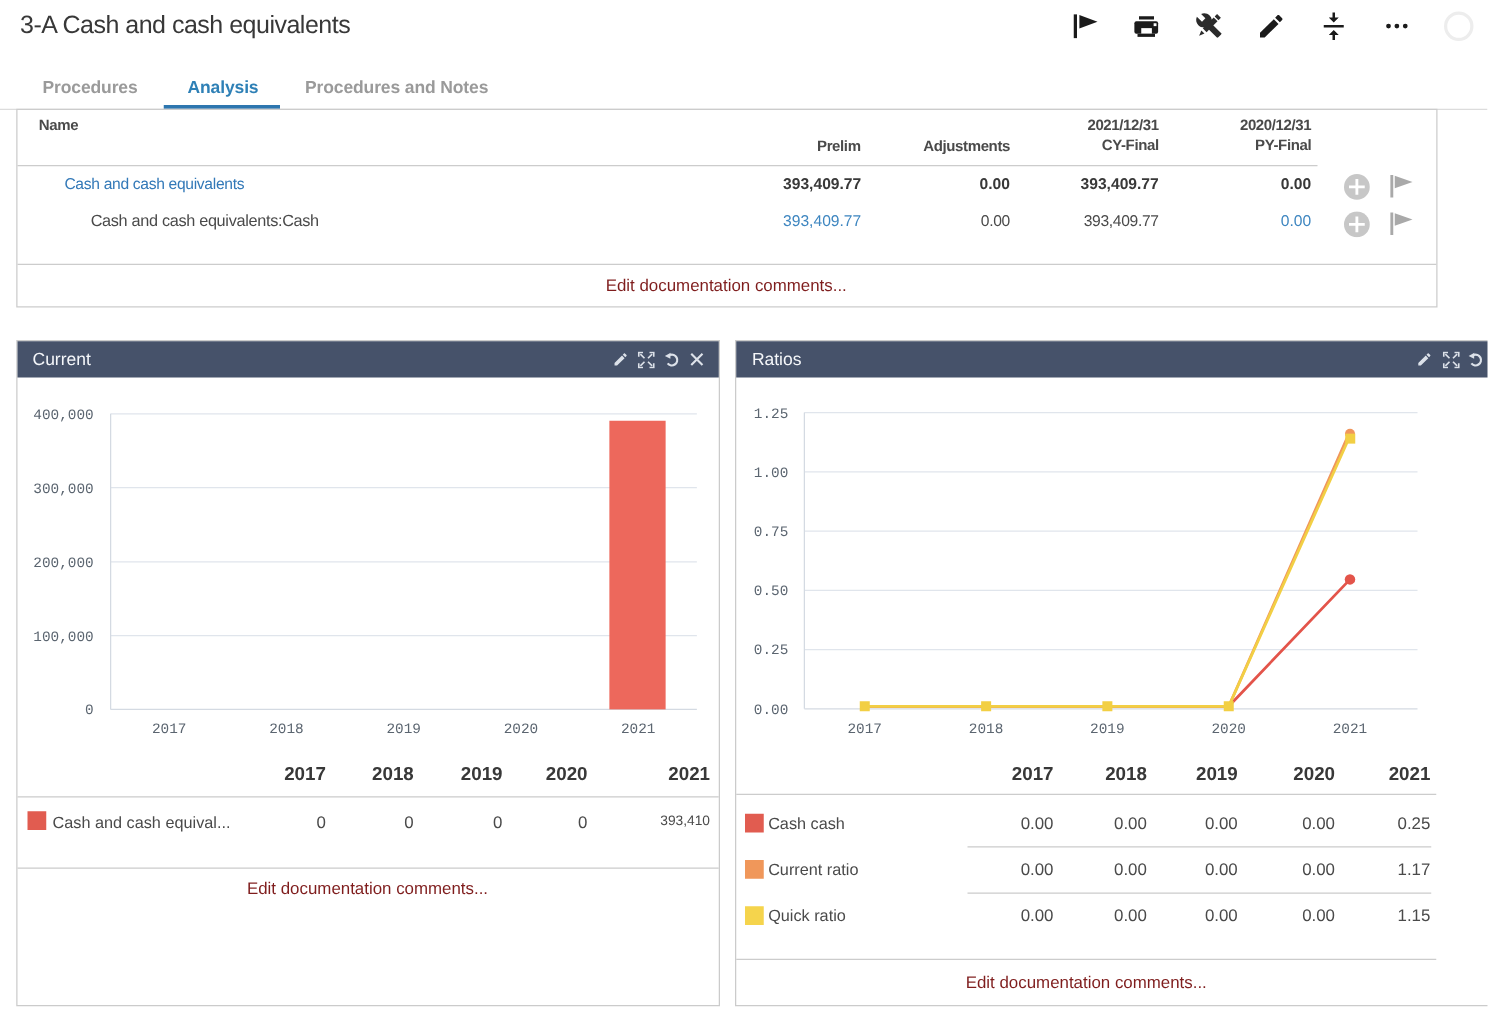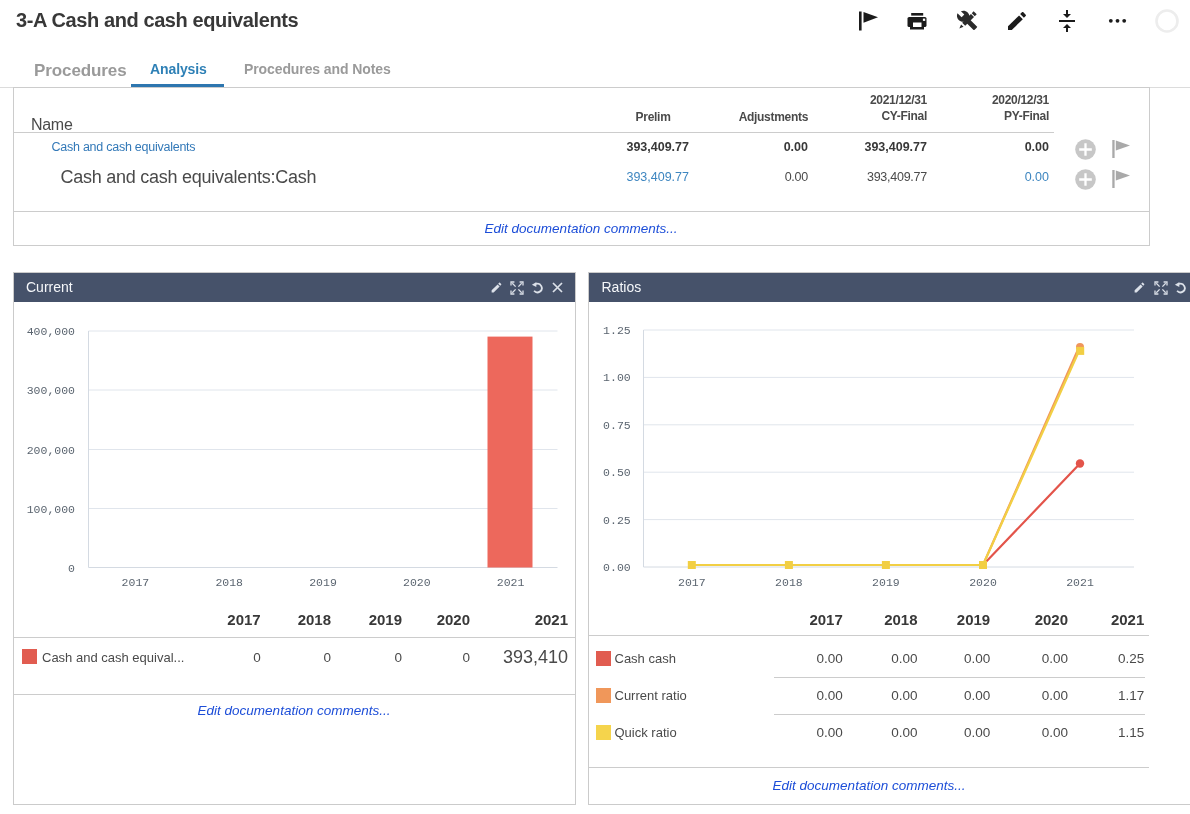--- a/index.html
+++ b/index.html
@@ -1,27 +1,27 @@
 <!DOCTYPE html>
 <html><head><meta charset="utf-8">
 <style>
 *{margin:0;padding:0;box-sizing:border-box}
 html,body{width:1190px;height:814px;background:#fff;font-family:"Liberation Sans",sans-serif;position:relative;overflow:hidden}
 .a{position:absolute}
 .r{text-align:right}
-.com{font-style:italic;color:#1d4ed8;font-size:13.5px;text-align:center}
+.com{color:#7f1d1d;font-size:13.5px;text-align:center}
 .sep{position:absolute;background:#ccc;height:1px}
 .panel{position:absolute;top:272px;height:533px;border:1px solid #cbcbcb;background:#fff}
 .phead{position:absolute;left:0;top:0;right:0;height:29px;background:#46526a}
 .ptitle{position:absolute;left:12.5px;top:0;line-height:29px;font-size:14px;font-weight:400;color:#f5f7fa}
 .pico{position:absolute;top:8px}
 </style></head>
 <body>
 
-<div class="a" style="left:16px;top:9px;font-size:20px;font-weight:700;color:#383838;letter-spacing:-0.4px">3-A Cash and cash equivalents</div>
+<div class="a" style="left:16px;top:9px;font-size:20px;font-weight:400;color:#383838;letter-spacing:-0.4px">3-A Cash and cash equivalents</div>
 
 <svg class="a" style="left:856px;top:9px" width="24" height="24">
   <rect x="3" y="2.5" width="2.6" height="19" fill="#1b1b1b"></rect>
   <polygon points="7.5,3 22,8.3 7.5,13.8" fill="#1b1b1b"></polygon>
 </svg>
 <svg class="a" style="left:904px;top:8px" width="24" height="24">
   <rect x="7.2" y="5" width="12" height="2.6" fill="#1b1b1b"></rect>
   <rect x="3.5" y="9" width="19" height="10" rx="1.6" fill="#1b1b1b"></rect>
   <rect x="9" y="14.5" width="8.5" height="4.5" fill="#fff"></rect>
   <rect x="6" y="19" width="14" height="2.5" fill="#1b1b1b"></rect>
@@ -44,49 +44,49 @@
 </svg>
 <svg class="a" style="left:1104.5px;top:9px" width="24" height="24">
   <circle cx="5.8" cy="11.8" r="1.9" fill="#1b1b1b"></circle>
   <circle cx="12.5" cy="11.8" r="1.9" fill="#1b1b1b"></circle>
   <circle cx="19.2" cy="11.8" r="1.9" fill="#1b1b1b"></circle>
 </svg>
 <svg class="a" style="left:1153.5px;top:8px" width="26" height="26">
   <circle cx="13" cy="13" r="10.5" fill="none" stroke="#ededed" stroke-width="2.6"></circle>
 </svg>
 
-<div class="a" style="left:34px;top:61px;font-size:17px;font-weight:600;color:#9a9a9a;letter-spacing:-0.1px">Procedures</div>
+<div class="a" style="left:34px;top:61px;font-size:14px;font-weight:600;color:#9a9a9a;letter-spacing:-0.1px">Procedures</div>
 <div class="a" style="left:150px;top:61px;font-size:14px;font-weight:600;color:#2e80b6;letter-spacing:-0.1px">Analysis</div>
 <div class="a" style="left:244px;top:61px;font-size:14px;font-weight:600;color:#9a9a9a;letter-spacing:-0.1px">Procedures and Notes</div>
 <div class="a" style="left:0;top:86.5px;width:1190px;height:1px;background:#dcdcdc"></div>
 <div class="a" style="left:130.5px;top:84px;width:93px;height:3px;background:#2d76af"></div>
 
 <div class="a" style="left:12.5px;top:87px;width:1137px;height:159px;border:1px solid #ccc">
-  <div class="a" style="left:17.5px;top:29px;font-size:16px;font-weight:400;letter-spacing:-0.3px;color:#4a4a4a;line-height:16px">Name</div>
-  <div class="a r" style="left:557px;top:21px;width:100px;font-size:12px;font-weight:600;letter-spacing:-0.3px;color:#4a4a4a;line-height:16px">Prelim</div>
+  <div class="a" style="left:17.5px;top:4px;font-size:12px;font-weight:700;letter-spacing:-0.3px;color:#4a4a4a;line-height:16px">Name</div>
+  <div class="a r" style="left:575px;top:21px;width:100px;font-size:12px;font-weight:600;letter-spacing:-0.3px;color:#4a4a4a;line-height:16px">Prelim</div>
   <div class="a r" style="left:694.5px;top:21px;width:100px;font-size:12px;font-weight:600;letter-spacing:-0.3px;color:#4a4a4a;line-height:16px">Adjustments</div>
   <div class="a r" style="left:813.5px;top:4px;width:100px;font-size:12px;font-weight:600;letter-spacing:-0.3px;color:#4a4a4a;line-height:16px">2021/12/31<br>CY-Final</div>
   <div class="a r" style="left:935.5px;top:4px;width:100px;font-size:12px;font-weight:600;letter-spacing:-0.3px;color:#4a4a4a;line-height:16px">2020/12/31<br>PY-Final</div>
   <div class="sep" style="left:0;top:44px;width:1040px"></div>
 
   <div class="a" style="left:38px;top:51px;font-size:12.5px;font-weight:400;color:#3379b8;line-height:16px;letter-spacing:-0.25px">Cash and cash equivalents</div>
   <div class="a r" style="left:575.5px;top:51px;width:100px;font-size:12.5px;font-weight:700;color:#383838;line-height:16px">393,409.77</div>
   <div class="a r" style="left:694.5px;top:51px;width:100px;font-size:12.5px;font-weight:700;color:#383838;line-height:16px">0.00</div>
   <div class="a r" style="left:813.5px;top:51px;width:100px;font-size:12.5px;font-weight:700;color:#383838;line-height:16px">393,409.77</div>
   <div class="a r" style="left:935.5px;top:51px;width:100px;font-size:12.5px;font-weight:700;color:#383838;line-height:16px">0.00</div>
   <svg class="a" style="left:1061.5px;top:50.5px" width="21" height="21">
     <circle cx="10.5" cy="10.5" r="10.3" fill="#c7c7c7"></circle>
     <path d="M4.2 10.5h12.6M10.5 4.2v12.6" stroke="#fff" stroke-width="2.3"></path>
   </svg>
   <svg class="a" style="left:1094px;top:51px" width="23" height="20">
     <rect x="4.3" y="1" width="2.3" height="18" fill="#a9a9a9"></rect>
     <polygon points="7.8,1.5 22,6.5 7.8,11.5" fill="#a9a9a9"></polygon>
   </svg>
 
-  <div class="a" style="left:47px;top:81px;font-size:18px;color:#4a4a4a;line-height:16px;letter-spacing:-0.25px">Cash and cash equivalents:Cash</div>
+  <div class="a" style="left:59px;top:81px;font-size:13px;color:#4a4a4a;line-height:16px;letter-spacing:-0.25px">Cash and cash equivalents:Cash</div>
   <div class="a r" style="left:575.5px;top:81px;width:100px;font-size:12.5px;color:#3e86c0;line-height:16px">393,409.77</div>
   <div class="a r" style="left:694.5px;top:81px;width:100px;font-size:12.5px;color:#4a4a4a;line-height:16px;letter-spacing:-0.25px">0.00</div>
   <div class="a r" style="left:813.5px;top:81px;width:100px;font-size:12.5px;color:#4a4a4a;line-height:16px;letter-spacing:-0.25px">393,409.77</div>
   <div class="a r" style="left:935.5px;top:81px;width:100px;font-size:12.5px;color:#3e86c0;line-height:16px">0.00</div>
   <svg class="a" style="left:1061.5px;top:80.5px" width="21" height="21">
     <circle cx="10.5" cy="10.5" r="10.3" fill="#c7c7c7"></circle>
     <path d="M4.2 10.5h12.6M10.5 4.2v12.6" stroke="#fff" stroke-width="2.3"></path>
   </svg>
   <svg class="a" style="left:1094px;top:81px" width="23" height="20">
     <rect x="4.3" y="1" width="2.3" height="18" fill="#a9a9a9"></rect>
@@ -145,21 +145,21 @@
   <div class="a r" style="left:288.5px;top:338px;width:100px;font-size:15px;font-weight:700;color:#383838;line-height:18px">2019</div>
   <div class="a r" style="left:356.5px;top:338px;width:100px;font-size:15px;font-weight:700;color:#383838;line-height:18px">2020</div>
   <div class="a r" style="left:454.5px;top:338px;width:100px;font-size:15px;font-weight:700;color:#383838;line-height:18px">2021</div>
   <div class="sep" style="left:0;top:364px;width:561px"></div>
   <div class="a" style="left:8.5px;top:376px;width:15px;height:15px;background:#e15c50"></div>
   <div class="a" style="left:28.5px;top:375.5px;font-size:13px;color:#4a4a4a;line-height:17px">Cash and cash equival...</div>
   <div class="a r" style="left:147.2px;top:375.5px;width:100px;font-size:13.5px;color:#4a4a4a;line-height:17px">0</div>
   <div class="a r" style="left:217.5px;top:375.5px;width:100px;font-size:13.5px;color:#4a4a4a;line-height:17px">0</div>
   <div class="a r" style="left:288.5px;top:375.5px;width:100px;font-size:13.5px;color:#4a4a4a;line-height:17px">0</div>
   <div class="a r" style="left:356.5px;top:375.5px;width:100px;font-size:13.5px;color:#4a4a4a;line-height:17px">0</div>
-  <div class="a r" style="left:454.5px;top:375.5px;width:100px;font-size:18px;color:#4a4a4a;line-height:17px">393,410</div>
+  <div class="a r" style="left:454.5px;top:375.5px;width:100px;font-size:11px;color:#4a4a4a;line-height:17px">393,410</div>
   <div class="sep" style="left:0;top:421.4px;width:561px"></div>
   <div class="a com" style="left:0;top:430px;width:561px">Edit documentation comments...</div>
 </div>
 
 <div class="panel" style="left:588px;width:631px">
   <div class="phead"></div>
   <div class="ptitle">Ratios</div>
   <svg class="pico" style="right:72px" width="13" height="13" viewBox="0 0 24 24">
     <path fill="#dce1e9" d="M3 17.25V21h3.75L17.81 10.19l-3.75-3.75L3 17.25zM20.71 7.04c.39-.39.39-1.02 0-1.41l-2.34-2.34c-.39-.39-1.02-.39-1.41 0l-1.83 1.83 3.75 3.75 1.83-1.83z"></path>
   </svg>

